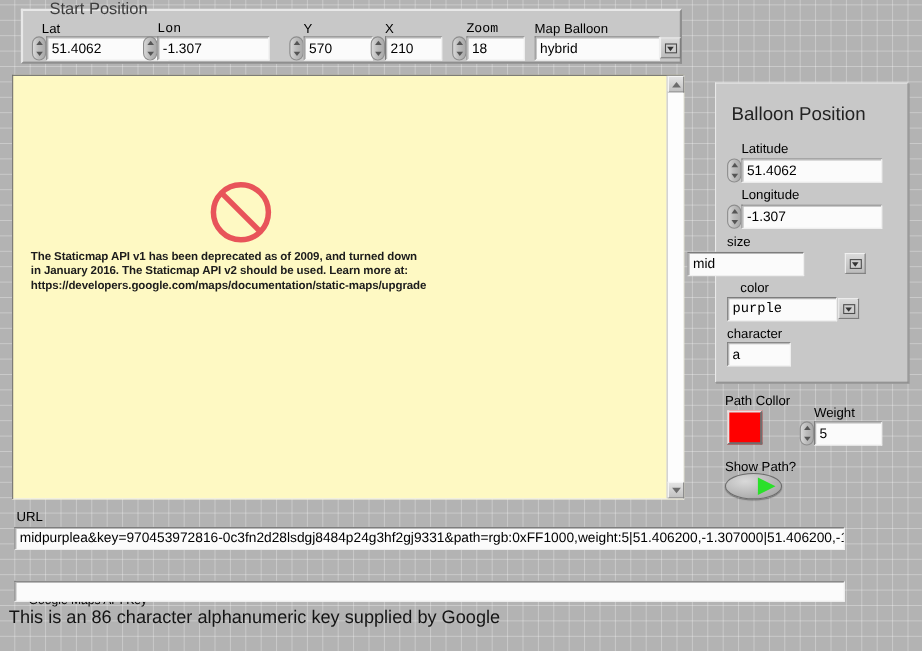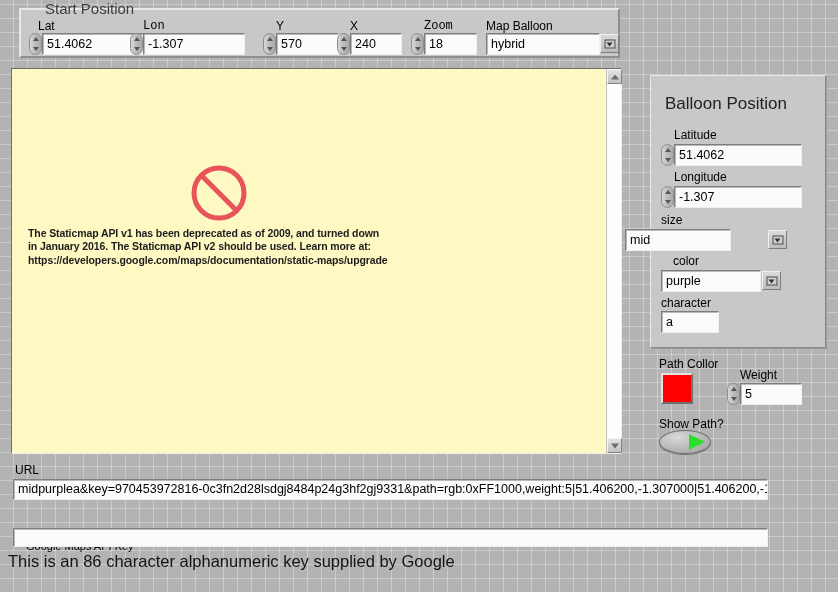--- a/index.html
+++ b/index.html
@@ -260,21 +260,21 @@
 <div class="lbl" style="left:143px;top:19px;font-family:Liberation Mono, monospace;">Lon</div>
 <div class="spin" style="left:130px;top:33px;"></div>
 <div class="field" style="left:143px;top:33px;width:102px;height:22px;">-1.307</div>
 
 <div class="lbl" style="left:276px;top:19px;">Y</div>
 <div class="spin" style="left:263px;top:33px;"></div>
 <div class="field" style="left:276px;top:33px;width:63px;height:22px;">570</div>
 
 <div class="lbl" style="left:350px;top:19px;">X</div>
 <div class="spin" style="left:337px;top:33px;"></div>
-<div class="field" style="left:350px;top:33px;width:52px;height:22px;">240</div>
+<div class="field" style="left:350px;top:33px;width:52px;height:22px;">210</div>
 
 <div class="lbl" style="left:424px;top:19px;font-family:Liberation Mono, monospace;">Zoom</div>
 <div class="spin" style="left:411px;top:33px;"></div>
 <div class="field" style="left:424px;top:33px;width:53px;height:22px;">18</div>
 
 <div class="lbl" style="left:486px;top:19px;">Map Balloon</div>
 <div class="field" style="left:486px;top:33px;width:114px;height:22px;">hybrid</div>
 <div class="ddbtn" style="left:600px;top:34px;">
   <i></i>
 </div>
@@ -308,21 +308,21 @@
 <div class="spin" style="left:661px;top:186px;"></div>
 <div class="field" style="left:674px;top:186px;width:128px;height:22px;">-1.307</div>
 
 <div class="lbl" style="left:661px;top:213px;">size</div>
 <div class="field" style="left:625px;top:229px;width:106px;height:22px;">mid</div>
 <div class="ddbtn" style="left:768px;top:230px;">
   <i></i>
 </div>
 
 <div class="lbl" style="left:661px;top:254px;margin-left:12px;">color</div>
-<div class="field" style="left:661px;top:270px;width:100px;height:22px;">purple</div>
+<div class="field" style="left:661px;top:270px;width:100px;height:22px;font-family:Liberation Mono, monospace;">purple</div>
 <div class="ddbtn" style="left:762px;top:271px;">
   <i></i>
 </div>
 
 <div class="lbl" style="left:661px;top:296px;">character</div>
 <div class="field" style="left:661px;top:311px;width:58px;height:22px;">a</div>
 
 <div class="lbl" style="left:659px;top:357px;">Path Collor</div>
 <div id="path-color-swatch"></div>
 

